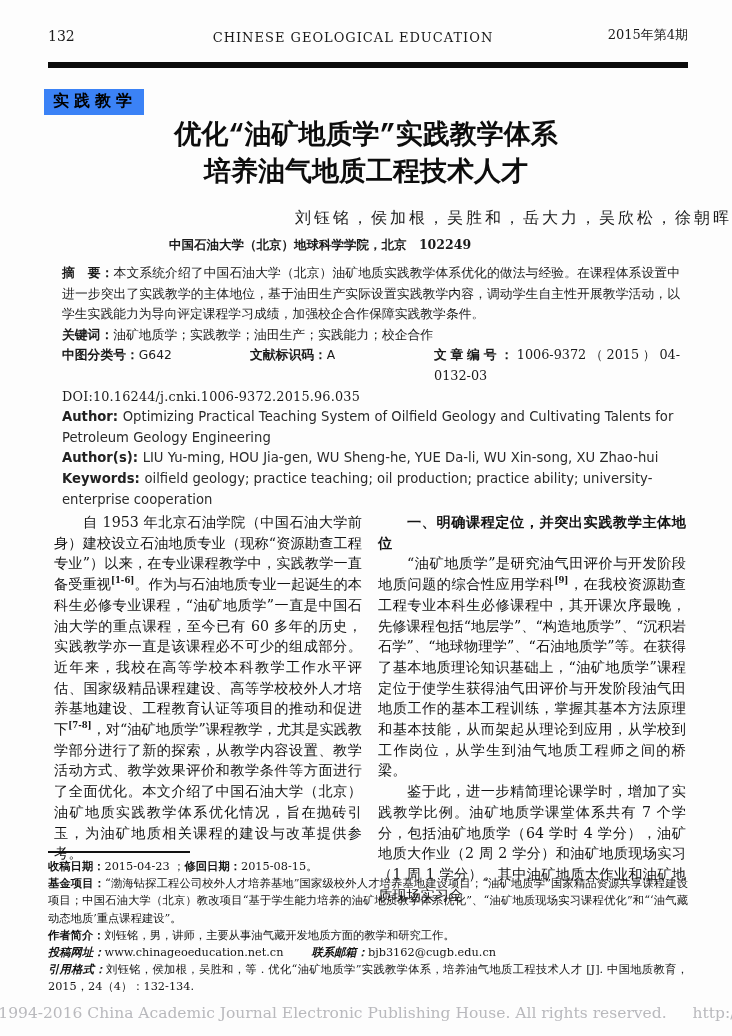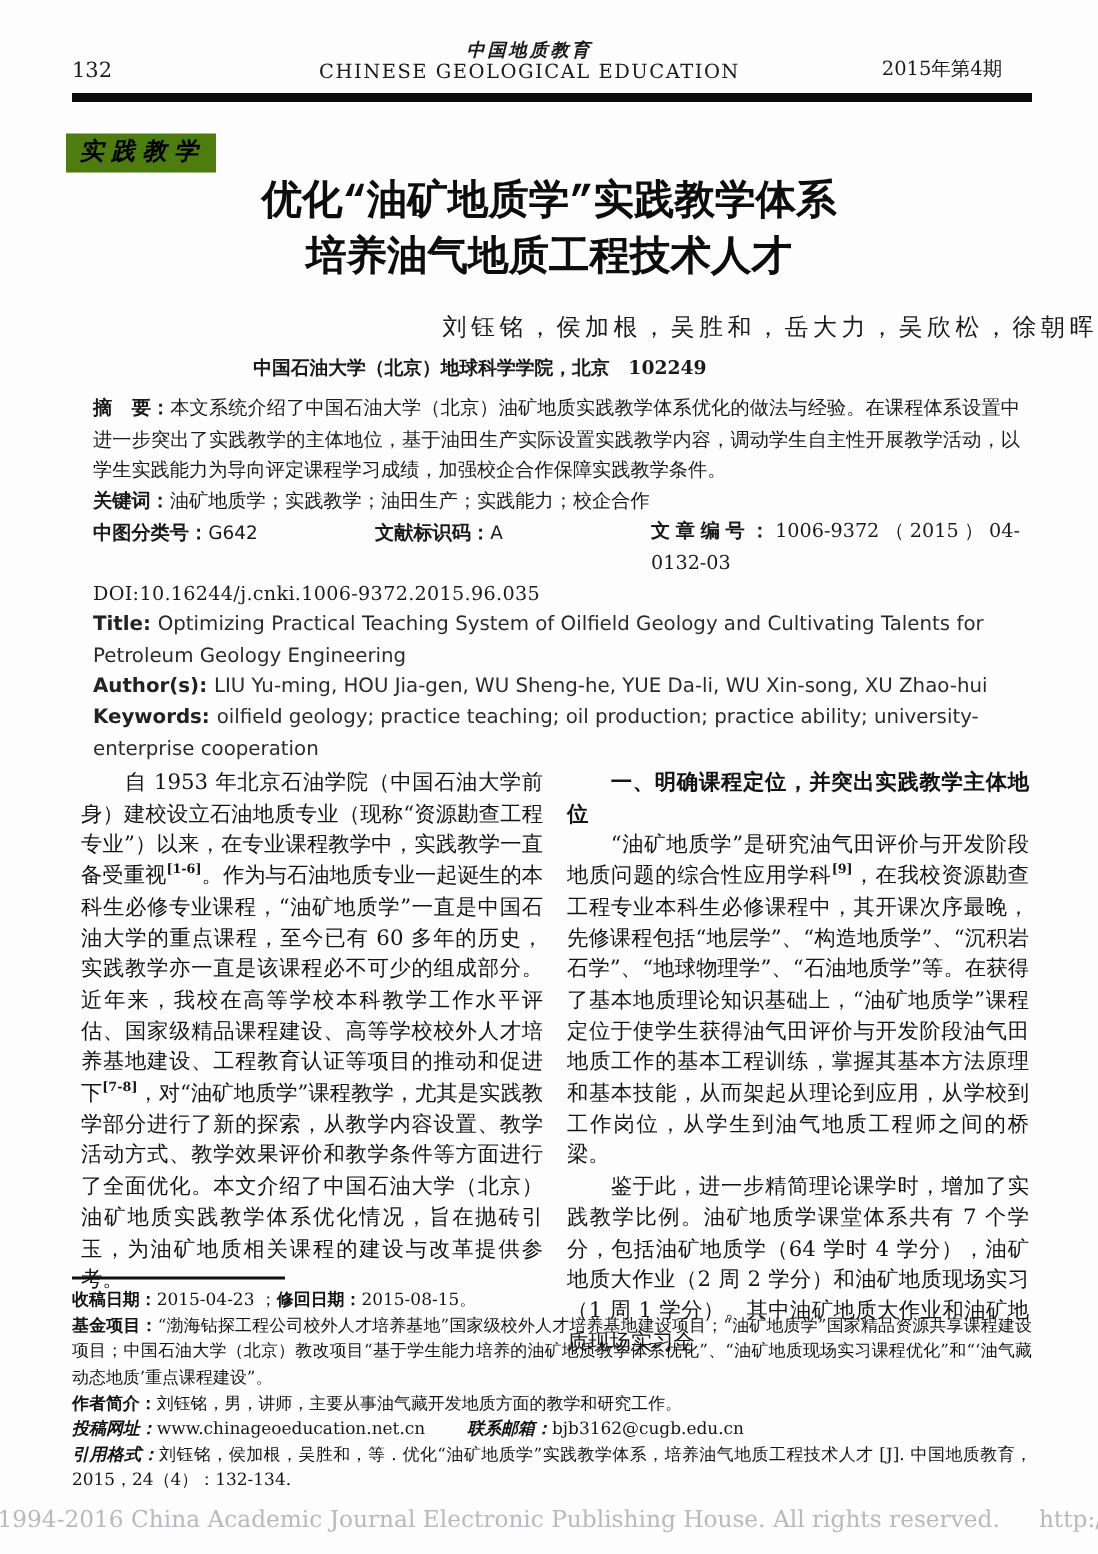--- a/index.html
+++ b/index.html
@@ -8,26 +8,26 @@
     position:relative; width:732px; height:1036px; margin:0 auto;
     background:#fdfdfd; overflow:hidden;
     font-family:"DejaVu Serif","Liberation Serif",serif; color:#1a1a1a;
   }
   
   .header { position:absolute; top:26px; left:48px; width:640px; display:flex; align-items:flex-end; }
   .hdr-page { width:90px; font-size:14px; padding-bottom:1px; }
   .hdr-center { flex:1; text-align:center; line-height:15px; }
   .hdr-journal-cn { font-size:12px; font-weight:bold; font-style:italic; letter-spacing:2px; }
   .hdr-journal-en { font-size:13px; letter-spacing:1px; }
-  .hdr-issue { width:120px; text-align:center; font-size:13px; padding-bottom:1px; }
+  .hdr-issue { width:120px; text-align:right; font-size:13px; padding-bottom:1px; }
   .header-rule { position:absolute; top:62px; left:48px; width:640px; height:3px;
     border-top:4px solid #0c0c0c; border-bottom:2px solid #0c0c0c; }
   
-  .section-label { position:absolute; top:89px; left:44px; background:#4d7c0f; color:#000;
-    font-size:16px; font-weight:bold; font-style:italic; letter-spacing:5px; padding:2px 7px 3px 9px; }
+  .section-label { position:absolute; top:89px; left:44px; background:#3b82f6; color:#000;
+    font-size:16px; font-weight:bold; letter-spacing:5px; padding:2px 7px 3px 9px; }
   
   .title { position:absolute; top:118px; left:0; width:732px; text-align:center;
     font-family:Liberation Mono, monospace; font-weight:bold;
     font-size:27px; line-height:37px; color:#0d0d0d; }
   .authors { position:absolute; top:208px; left:0; width:732px; text-align:right;
     font-size:16px; letter-spacing:3px; }
   .affiliation { position:absolute; top:237px; left:0; width:596px; text-align:center;
     font-size:12.5px; font-weight:bold;padding-left:44px; }
   
   .meta { position:absolute; top:263px; left:62px; width:618px;
@@ -61,21 +61,20 @@
   .watermark .wm-url { margin-left:26px; }
 </style>
 </head>
 <body>
 
 <div class="page">
 
   <div class="header">
     <div class="hdr-page">132</div>
     <div class="hdr-center">
-      <div class="hdr-journal-cn">中国地质教育</div>
       <div class="hdr-journal-en">CHINESE  GEOLOGICAL  EDUCATION</div>
     </div>
     <div class="hdr-issue">2015年第4期</div>
   </div>
   <div class="header-rule"></div>
 
   <div class="section-label">实践教学</div>
 
   <div class="title">
     <div>优化“油矿地质学”实践教学体系</div>
@@ -87,21 +86,21 @@
   <div class="meta">
     <p><b>摘　要：</b><span>本文系统介绍了中国石油大学（北京）油矿地质实践教学体系优化的做法与经验。在课程体系设置中进一步突出了实践教学的主体地位，基于油田生产实际设置实践教学内容，调动学生自主性开展教学活动，以学生实践能力为导向评定课程学习成绩，加强校企合作保障实践教学条件。</span></p>
     <p><b>关键词：</b><span>油矿地质学；实践教学；油田生产；实践能力；校企合作</span></p>
     <div class="clc-row">
       <span class="g1"><b>中图分类号：</b><span class="val-sans">G642</span></span>
       <span class="g2"><b>文献标识码：</b><span class="val-sans">A</span></span>
       <span class="g3"><b>文章编号：</b><span>1006-9372（2015）04-0132-03</span></span>
     </div>
     <div class="doi-line">DOI:10.16244/j.cnki.1006-9372.2015.96.035</div>
     <div class="en-block">
-      <div><b>Title: </b><span>Optimizing Practical Teaching System of Oilfield Geology and Cultivating Talents for Petroleum Geology Engineering</span></div>
+      <div><b>Author: </b><span>Optimizing Practical Teaching System of Oilfield Geology and Cultivating Talents for Petroleum Geology Engineering</span></div>
       <div><b>Author(s): </b><span>LIU Yu-ming, HOU Jia-gen, WU Sheng-he, YUE Da-li, WU Xin-song, XU Zhao-hui</span></div>
       <div><b>Keywords: </b><span>oilfield geology; practice teaching; oil production; practice ability; university-enterprise cooperation</span></div>
     </div>
   </div>
 
   <div class="columns">
     <div class="col">
       <p><span>自 1953 年北京石油学院（中国石油大学前身）建校设立石油地质专业（现称“资源勘查工程专业”）以来，在专业课程教学中，实践教学一直备受重视</span><sup class="ref">[1-6]</sup><span>。作为与石油地质专业一起诞生的本科生必修专业课程，“油矿地质学”一直是中国石油大学的重点课程，至今已有 60 多年的历史，实践教学亦一直是该课程必不可少的组成部分。近年来，我校在高等学校本科教学工作水平评估、国家级精品课程建设、高等学校校外人才培养基地建设、工程教育认证等项目的推动和促进下</span><sup class="ref">[7-8]</sup><span>，对“油矿地质学”课程教学，尤其是实践教学部分进行了新的探索，从教学内容设置、教学活动方式、教学效果评价和教学条件等方面进行了全面优化。本文介绍了中国石油大学（北京）油矿地质实践教学体系优化情况，旨在抛砖引玉，为油矿地质相关课程的建设与改革提供参考。</span></p>
     </div>
     <div class="col">

